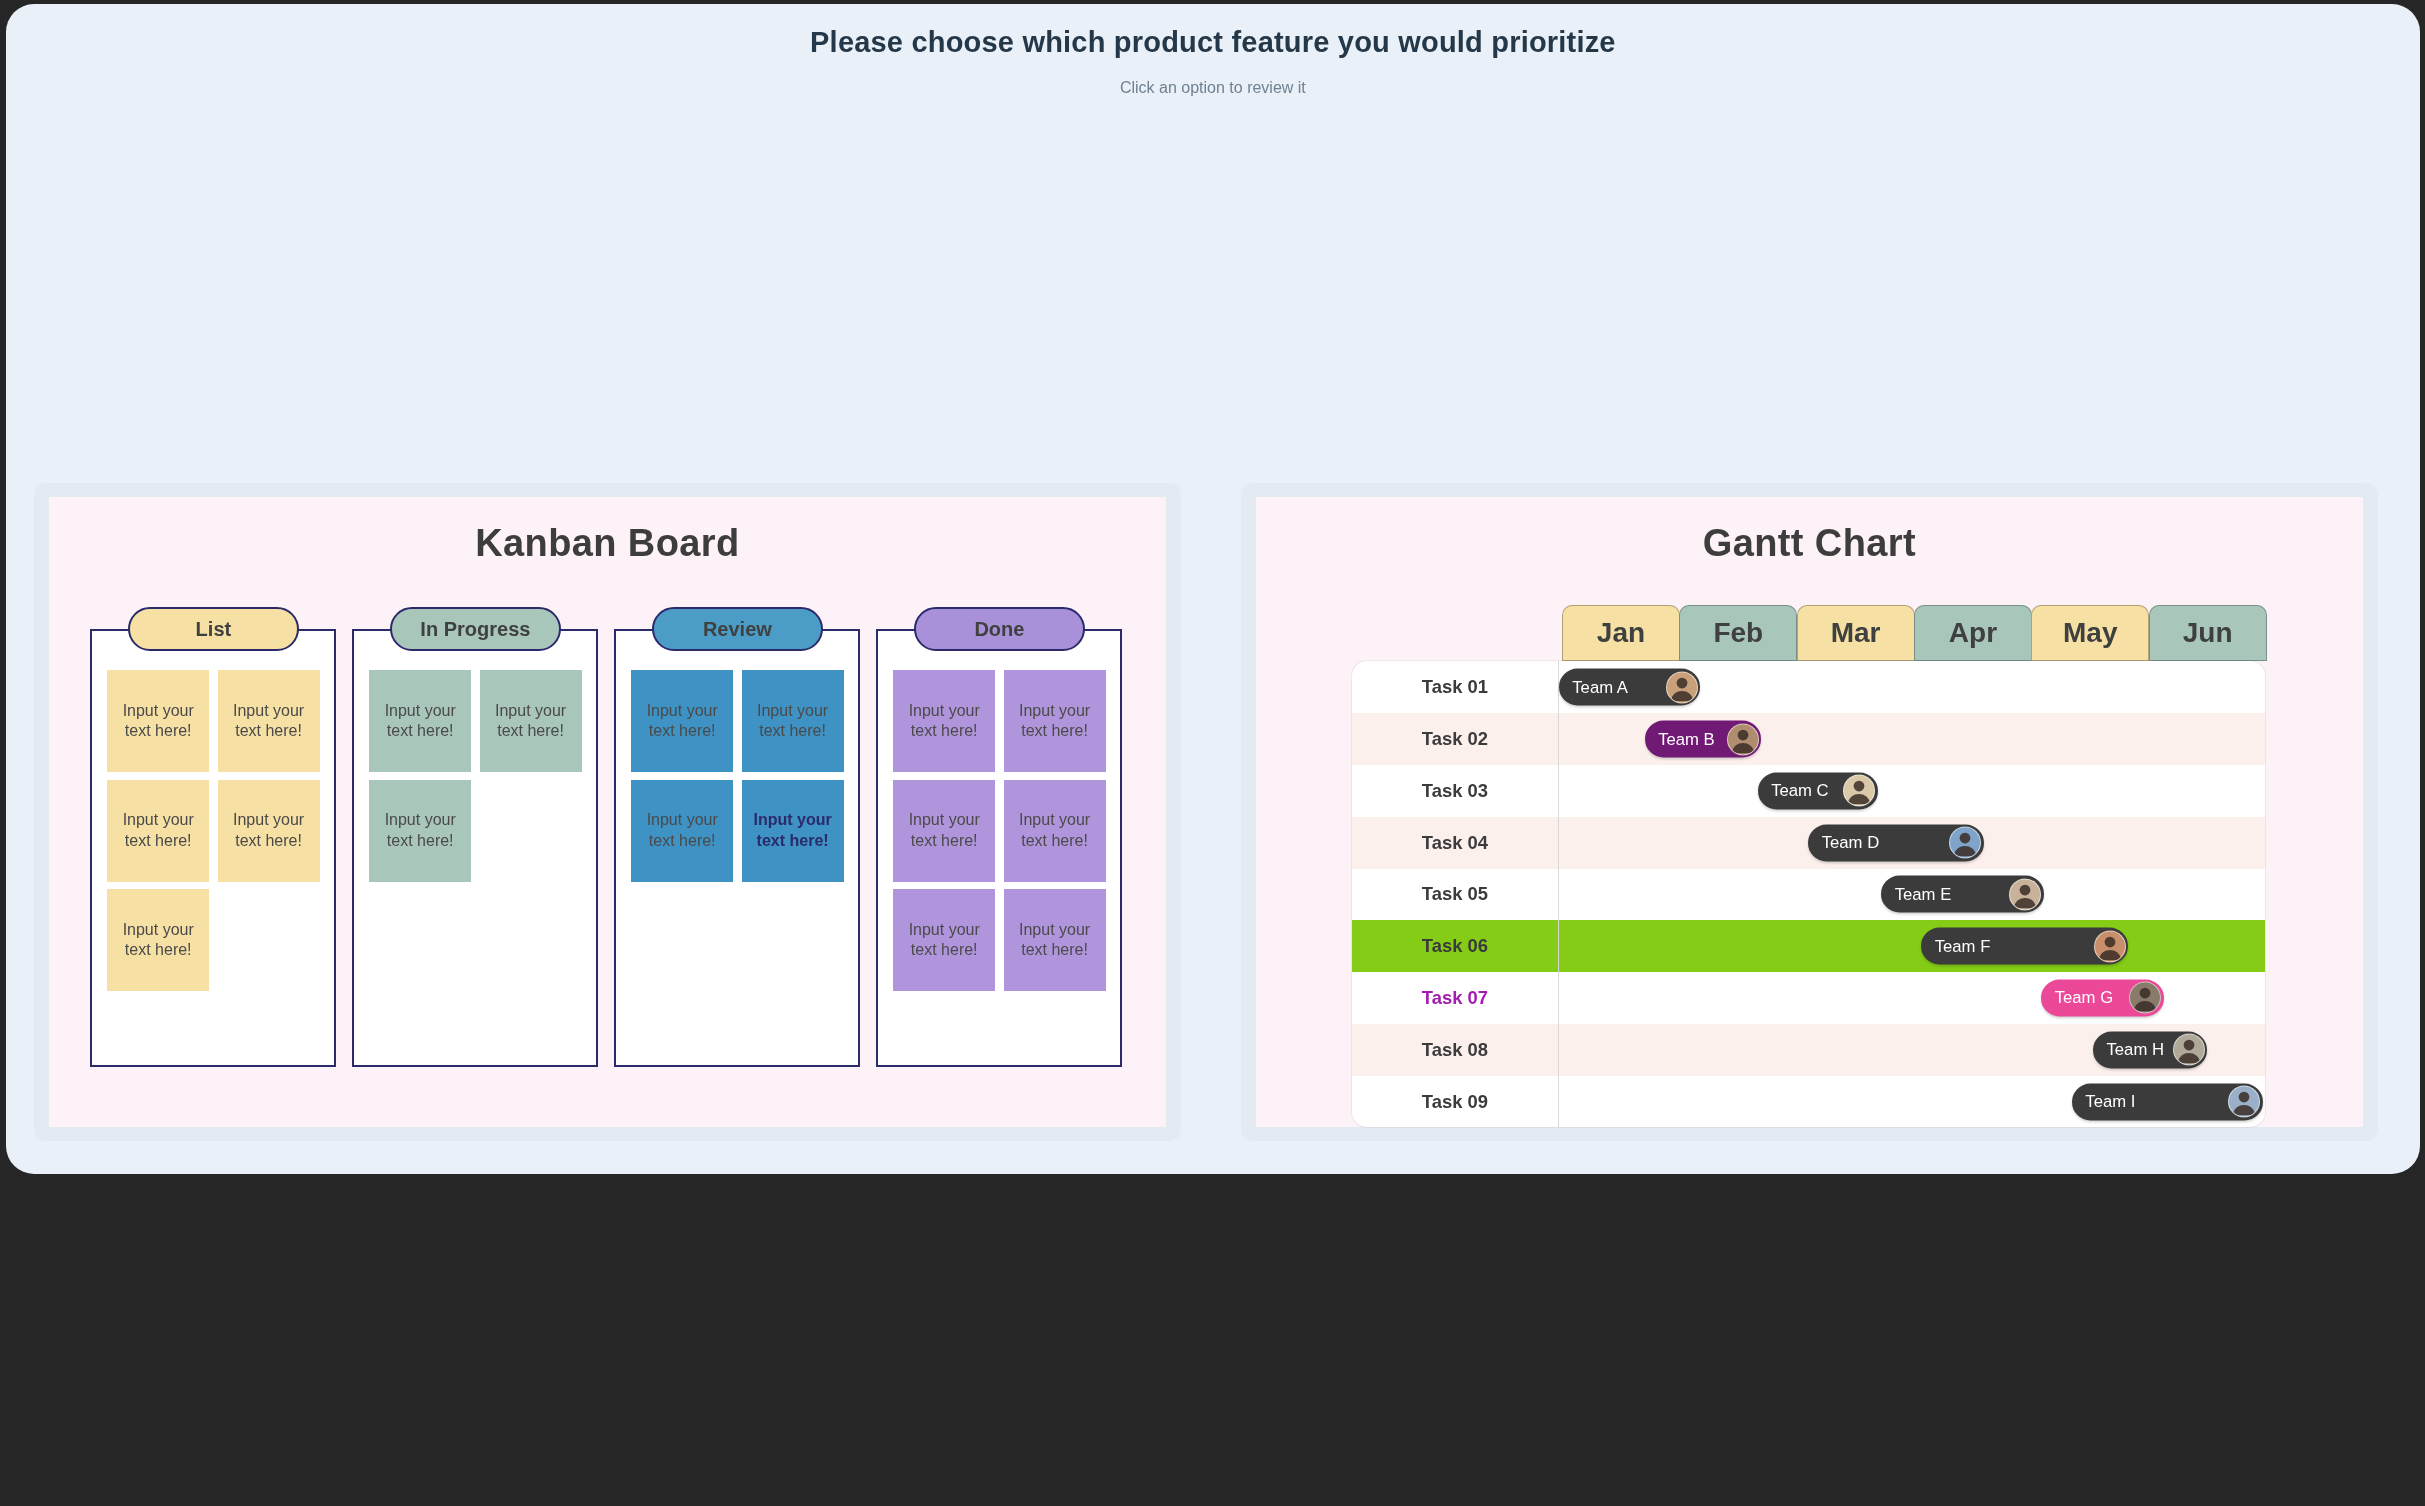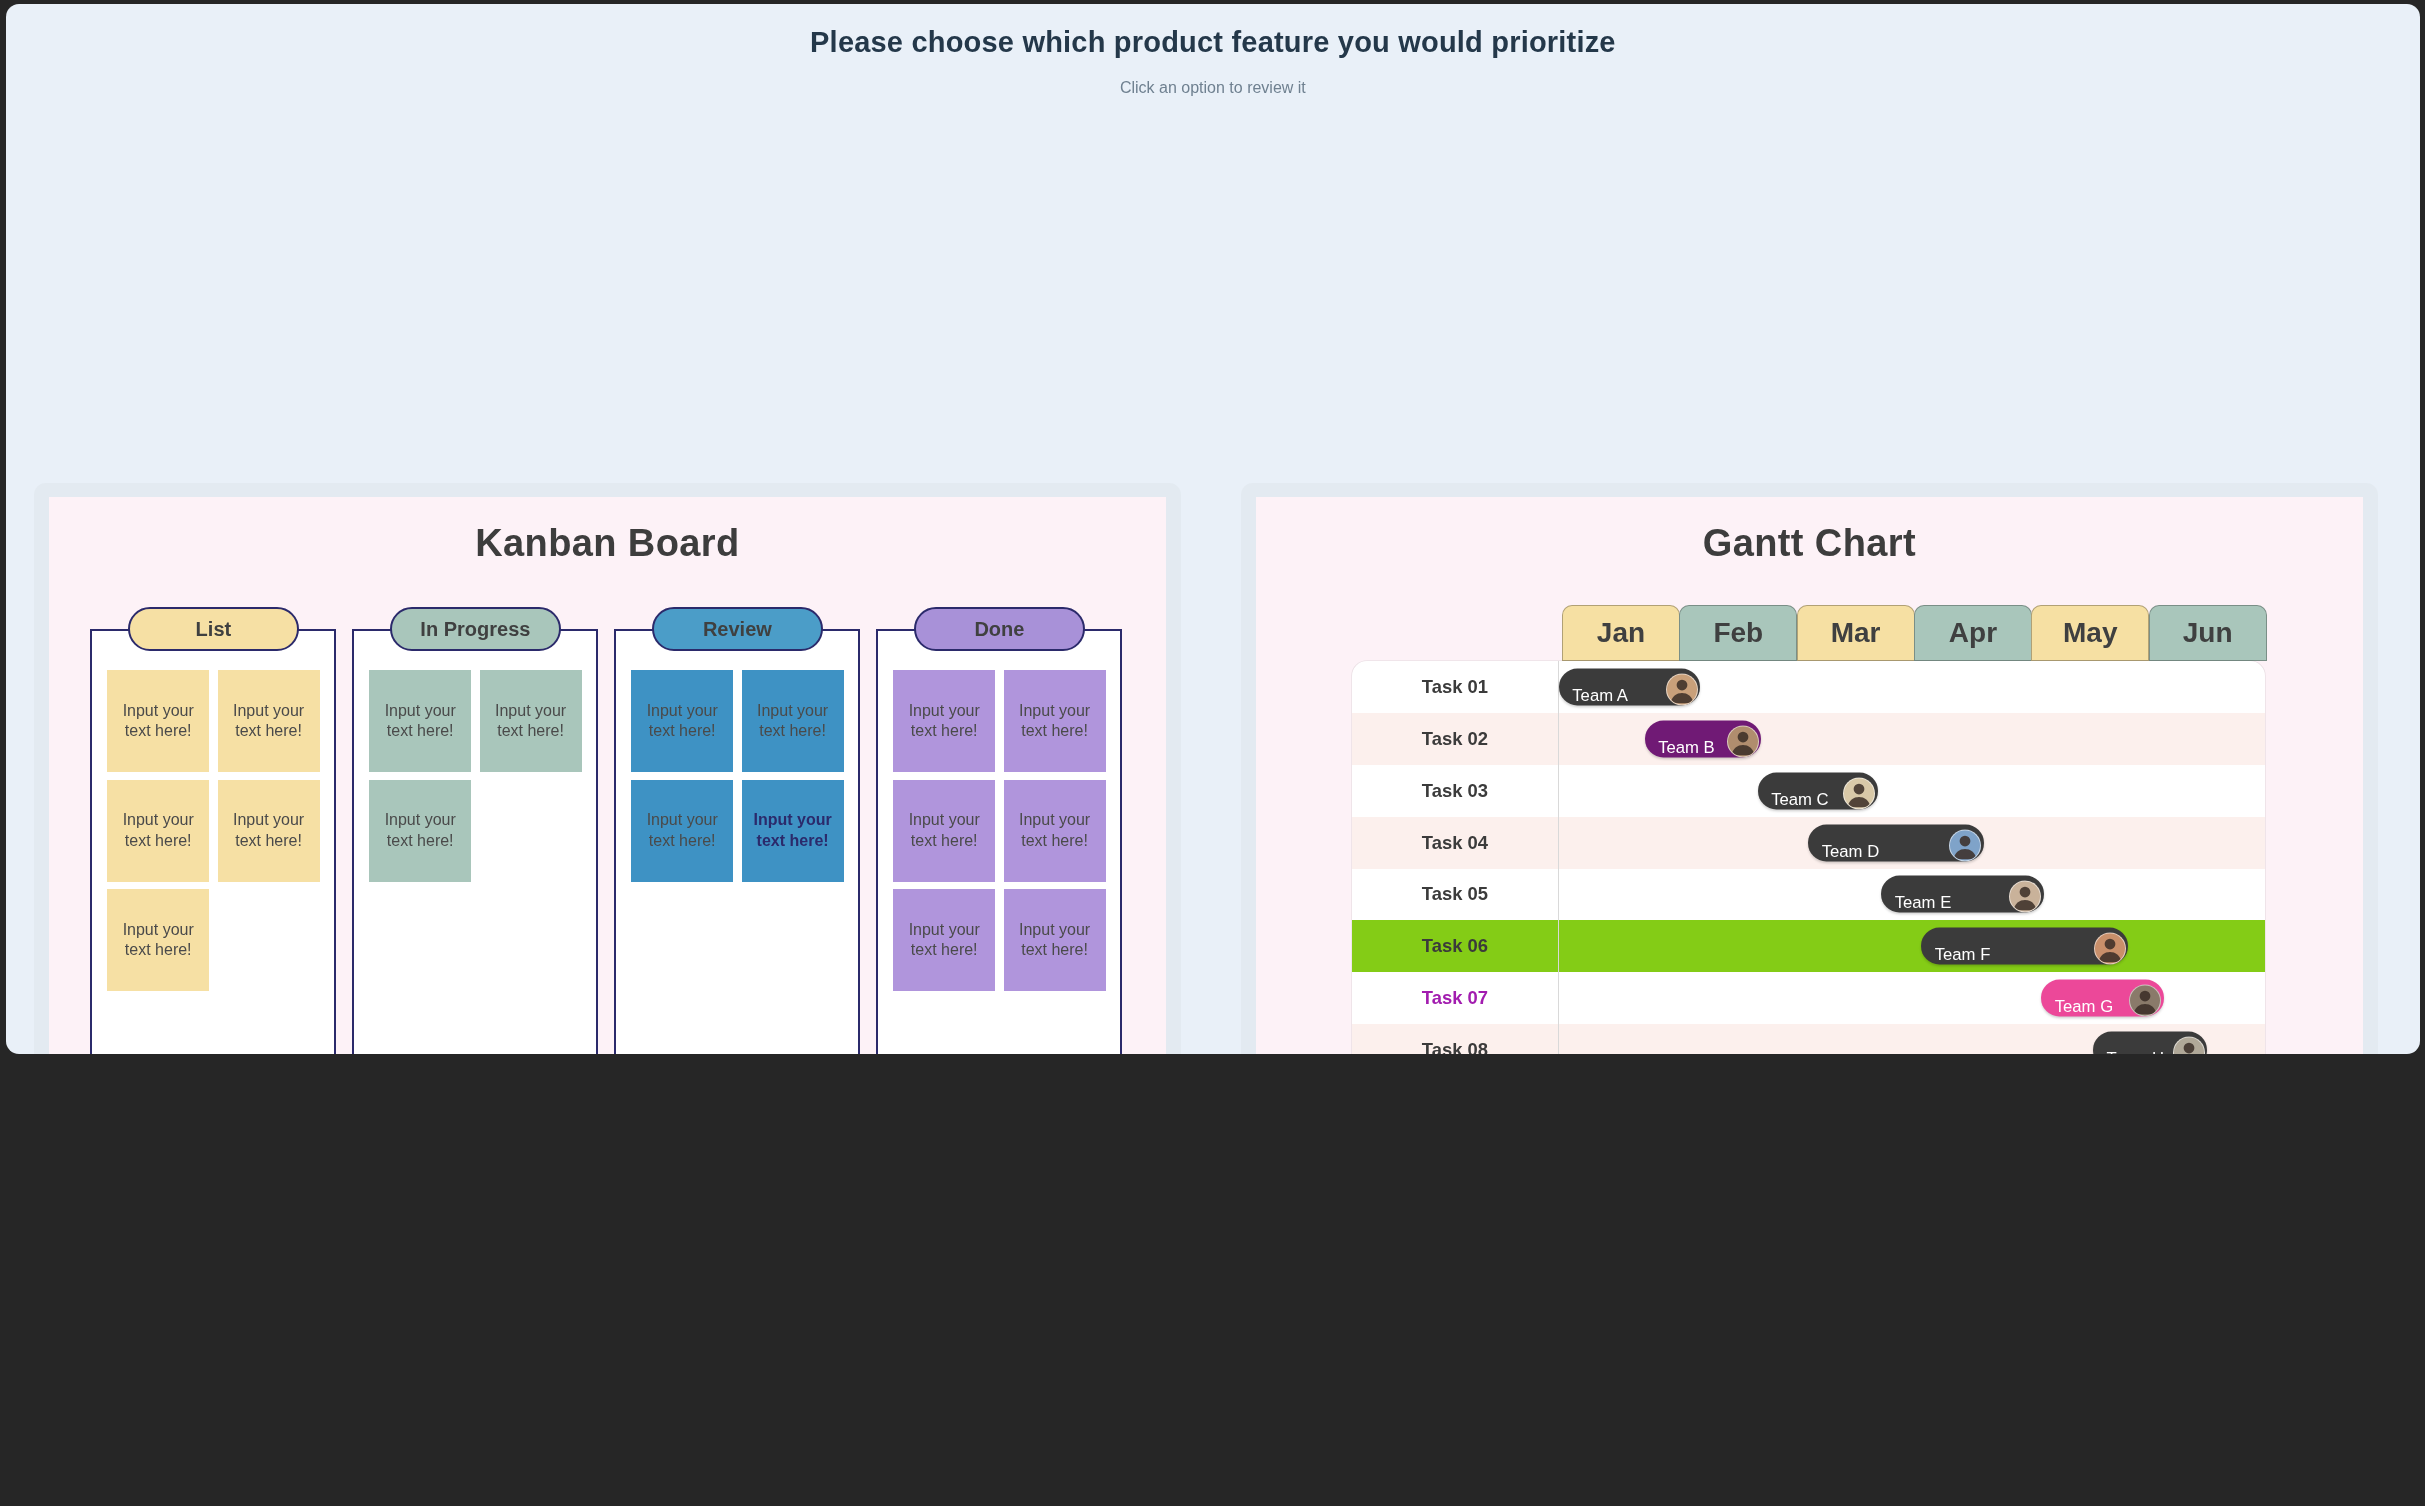--- a/index.html
+++ b/index.html
@@ -1,22 +1,22 @@
 <!DOCTYPE html>
 <html style="font-size:13.4px"><head>
 <meta charset="utf-8">
 <style>
   html,body{margin:0;padding:0;}
   body{
     width:2426px;height:1507px;position:relative;background:#262626;
     font-family:"Liberation Sans",sans-serif;overflow:hidden;
   }
   .viewport{
-    position:absolute;left:5.9px;top:4.2px;width:2414px;height:1050px;
-    background:#e9f0f8;border-radius:13px;overflow:hidden;
+    position:absolute;left:5.9px;top:4.2px;width:2414px;height:1170px;
+    background:#e9f0f8;border-radius:28px;overflow:hidden;
   }
   
   .header{text-align:center;}
   .main-title{font-size:29px;font-weight:700;color:#24384a;margin:22px 0 0;letter-spacing:0.2px;}
   .main-subtitle{font-size:16px;color:#6f8090;margin-top:20px;}
 
   
   .option{position:absolute;background:#e3eaf1;border-radius:11.7px;cursor:pointer;}
   .option.kanban{left:28px;top:479px;width:1147px;height:658px;}
   .option.gantt{left:1235px;top:479px;width:1137px;height:658px;}
@@ -59,21 +59,21 @@
   .grow{flex:1;display:flex;}
   .grow.alt{background:#fcf0ed;}
   .glabel{
     width:207px;display:flex;align-items:center;justify-content:center;
     font-size:18.4px;font-weight:700;color:#3b3b3b;
     border-right:0.8px solid #d9d9d9;box-sizing:border-box;
   }
   .gtimeline{flex:1;position:relative;}
   .gbar{
     position:absolute;top:50%;transform:translateY(-50%);height:37px;border-radius:18.4px;
-    background:#3b3b3b;display:flex;align-items:flex-end;justify-content:space-between;
+    background:#3b3b3b;display:flex;align-items:center;justify-content:space-between;
     padding:0 2.5px 0 13.4px;box-sizing:border-box;box-shadow:0 1.7px 2.5px rgba(0,0,0,.18);
   }
   .gteam{color:#fff;font-size:16.7px;white-space:nowrap;margin-right:8.4px;}
   .avatar{
     width:32px;height:32px;border-radius:50%;flex:0 0 32px;overflow:hidden;
     border:1.7px solid rgba(255,255,255,.55);box-sizing:border-box;position:relative;
   }
   .avatar svg{width:100%;height:100%;display:block;}
 </style>
 </head>

